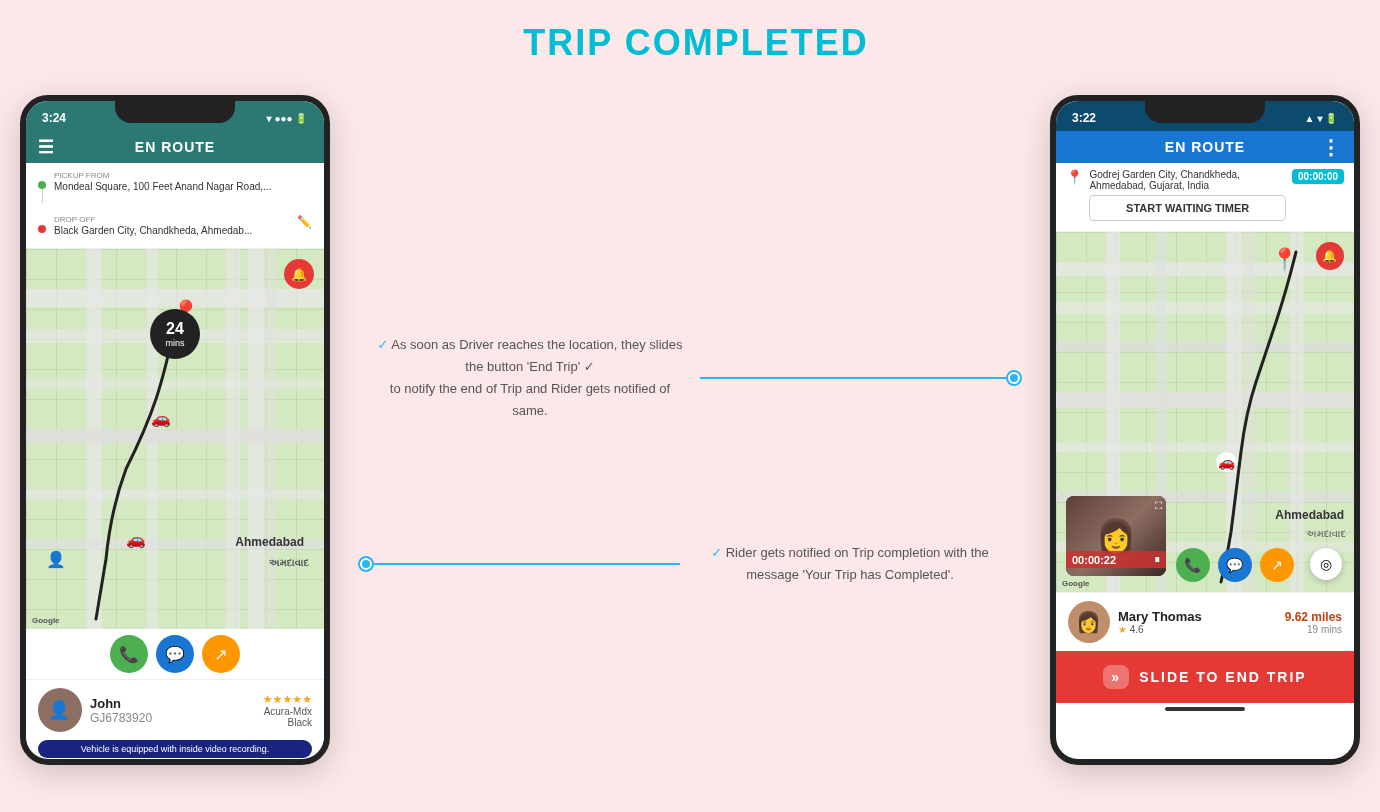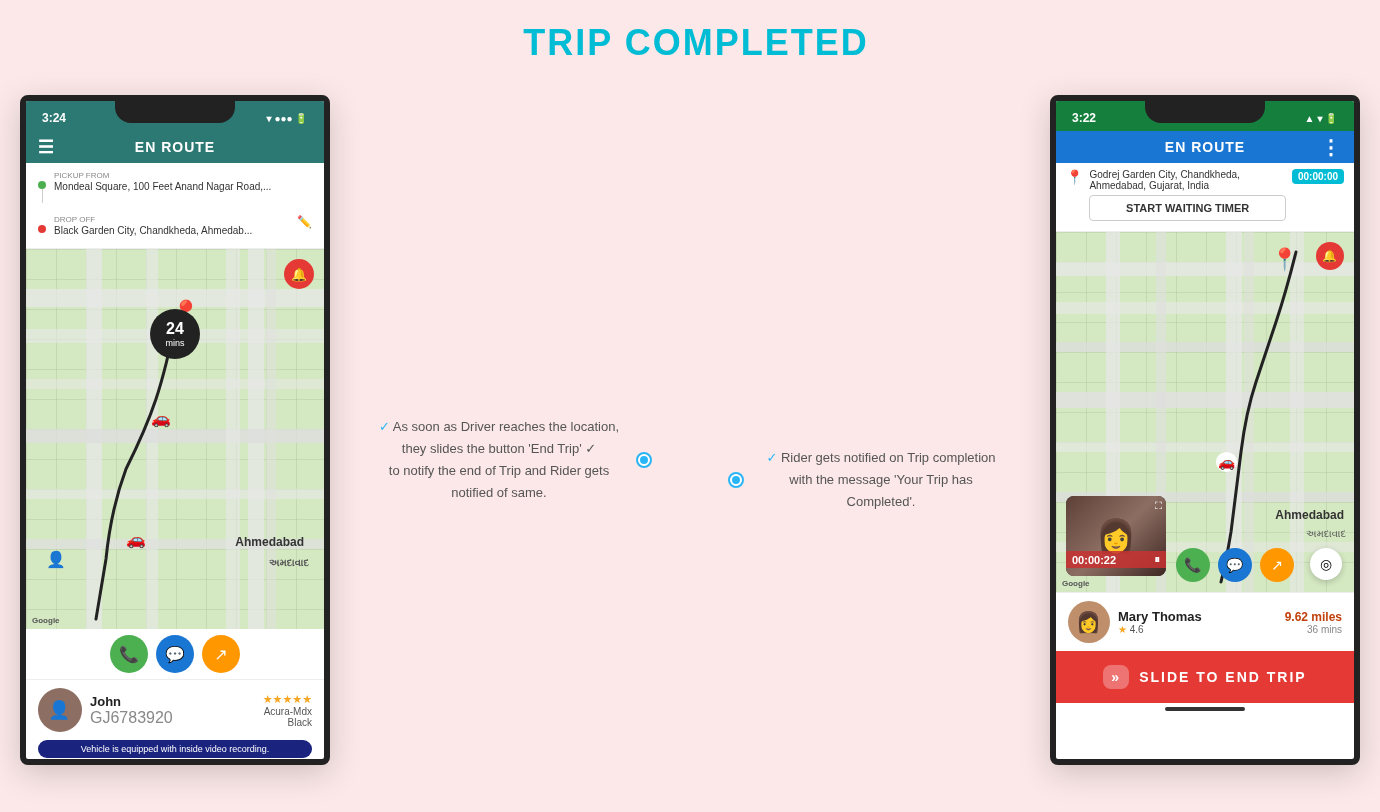--- a/index.html
+++ b/index.html
@@ -32,21 +32,21 @@
       padding: 10px 20px 0 20px;
       height: calc(812px - 90px);
       position: relative;
     }
 
     
     .phone-mockup {
       width: 310px;
       height: 670px;
       background: #fff;
-      border-radius: 8px;
+      border-radius: 28px;
       border: 6px solid #222;
       position: relative;
       overflow: hidden;
       box-shadow: 0 8px 32px rgba(0,0,0,0.18);
       flex-shrink: 0;
     }
 
     .phone-notch {
       position: absolute;
       top: 0;
@@ -67,21 +67,21 @@
       height: 30px;
       background: #2c7873;
       color: #fff;
       font-size: 11px;
       font-weight: 600;
       position: relative;
       z-index: 5;
     }
 
     .phone-status-bar.blue {
-      background: #15803d;
+      background: #0c4a6e;
       text-align: right;
     }
 
     .status-time { font-size: 12px; font-weight: 700; }
     .status-icons { display: flex; gap: 3px; align-items: center; font-size: 10px; }
 
     
     .phone-left .phone-header {
       background: #2c7873;
       color: #fff;
@@ -194,21 +194,21 @@
       flex-shrink: 0;
       display: flex;
       align-items: center;
       justify-content: center;
       color: #fff;
       font-size: 18px;
     }
 
     .driver-details { flex: 1; }
     .driver-name { font-size: 13px; font-weight: 700; color: #222; }
-    .driver-id { font-size: 16px; color: #888; }
+    .driver-id { font-size: 12px; color: #888; }
 
     .driver-stars { color: #f5a623; font-size: 11px; }
     .driver-car { font-size: 10px; color: #555; text-align: right; }
 
     .action-icons {
       display: flex;
       gap: 8px;
       justify-content: center;
       padding: 6px 0;
     }
@@ -417,21 +417,21 @@
     .home-indicator {
       width: 80px;
       height: 4px;
       background: #333;
       border-radius: 4px;
       margin: 4px auto;
     }
 
     .annotation-wrapper {
       display: flex;
-      flex-direction: row;
+      flex-direction: column;
       align-items: center;
       gap: 80px;
       padding-top: 60px;
     }
 
     .annot-item {
       display: flex;
       align-items: center;
       gap: 0;
       width: 100%;
@@ -765,21 +765,21 @@
       <div class="rider-avatar">👩</div>
       <div style="flex:1;">
         <div class="rider-name">Mary Thomas</div>
         <div class="rider-rating">
           <span class="star-yellow">★</span>
           <span>4.6</span>
         </div>
       </div>
       <div style="text-align:right;">
         <div class="miles-info">9.62 miles</div>
-        <div class="miles-time">36 mins</div>
+        <div class="miles-time">19 mins</div>
       </div>
     </div>
 
     <div class="slide-to-end">
       <span class="slide-icon">»</span>
       <span>SLIDE TO END TRIP</span>
     </div>
 
     <div class="home-indicator"></div>
   </div>

